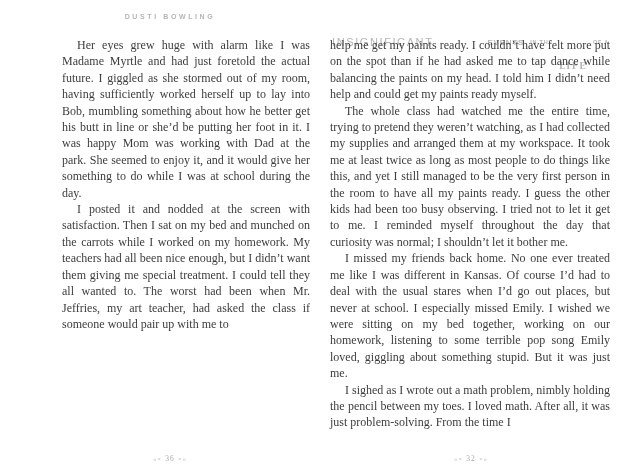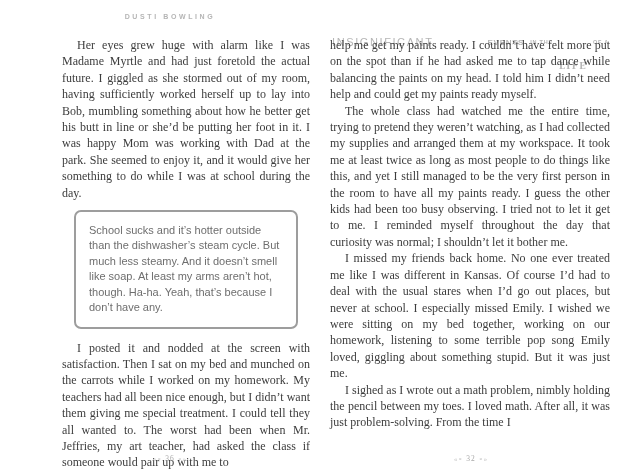--- a/index.html
+++ b/index.html
@@ -67,23 +67,20 @@
 <body>
 
 <div class="spread">
 
   <section class="page page-left">
     <header class="running-head">DUSTI BOWLING</header>
 
     <div class="page-body">
       <p class="para indent">Her eyes grew huge with alarm like I was Madame Myrtle and had just foretold the actual future. I giggled as she stormed out of my room, having sufficiently worked herself up to lay into Bob, mumbling something about how he better get his butt in line or she’d be putting her foot in it. I was happy Mom was working with Dad at the park. She seemed to enjoy it, and it would give her something to do while I was at school during the day.</p>
 
-      <div class="blog-box">
-        <p class="blog-text">School sucks and it’s hotter outside than the dishwasher’s steam cycle. But much less steamy. And it doesn’t smell like soap. At least my arms aren’t hot, though. Ha-ha. Yeah, that’s because I don’t have any.</p>
-      </div>
 
       <p class="para indent">I posted it and nodded at the screen with satisfaction. Then I sat on my bed and munched on the carrots while I worked on my homework. My teachers had all been nice enough, but I didn’t want them giving me special treatment. I could tell they all wanted to. The worst had been when Mr. Jeffries, my art teacher, had asked the class if someone would pair up with me to</p>
     </div>
 
     <footer class="folio">
       <span class="orn">«∘</span><span>36</span><span class="orn">∘»</span>
     </footer>
   </section>
 
   <section class="page page-right">

